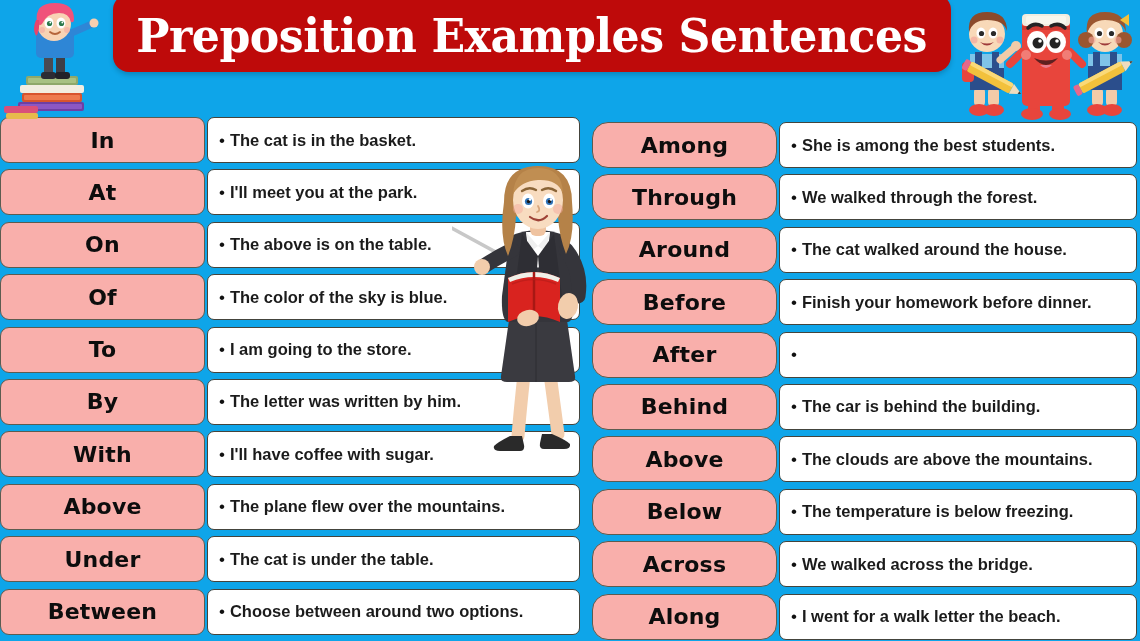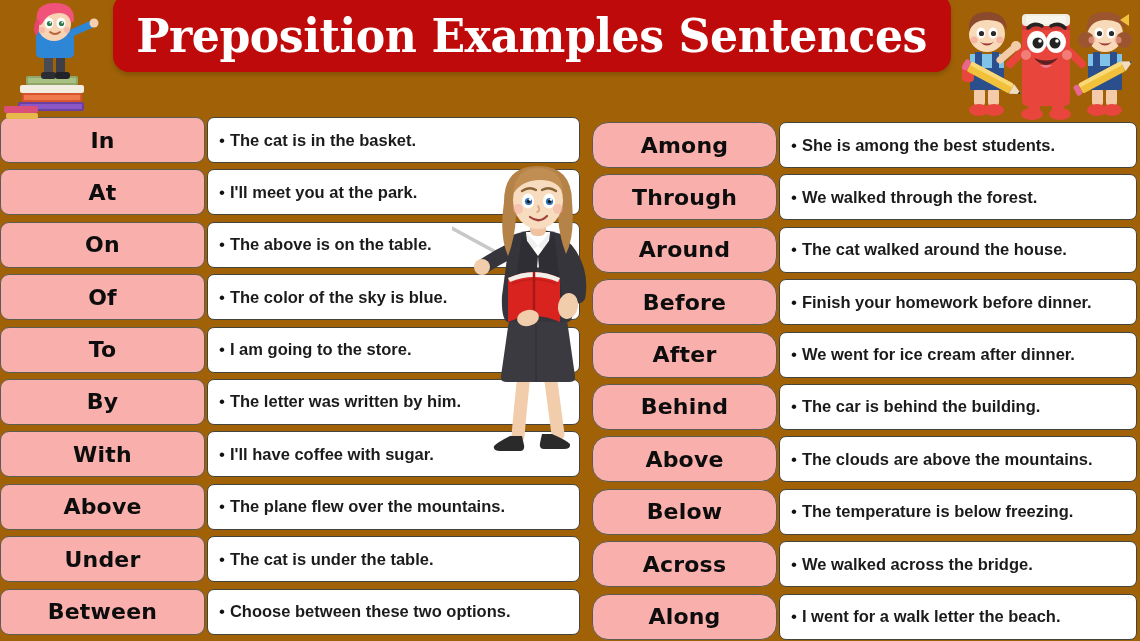--- a/index.html
+++ b/index.html
@@ -5,21 +5,21 @@
   html, body {
     margin: 0;
     padding: 0;
     background: #ffffff;
   }
   #page {
     position: relative;
     width: 1140px;
     height: 641px;
     overflow: hidden;
-    background: #a16207;
+    background: #0ea5e9;
     font-family: "Liberation Sans", sans-serif;
   }
 
   
   #title-banner {
     position: absolute;
     left: 113px;
     top: -6px;
     width: 838px;
     height: 78px;
@@ -415,21 +415,21 @@
           <span class="bullet">•</span>
           <span class="sent-text">The cat is under the table.</span>
         </div>
       </div>
       <div class="row">
         <div class="prep-box">
           <span class="prep-label">Between</span>
         </div>
         <div class="sent-box">
           <span class="bullet">•</span>
-          <span class="sent-text">Choose between these two options.</span>
+          <span class="sent-text">Choose between around two options.</span>
         </div>
       </div>
     </div>
 
   <div class="column" id="right-column">
       <div class="row">
         <div class="prep-box">
           <span class="prep-label">Among</span>
         </div>
         <div class="sent-box">
@@ -463,21 +463,20 @@
           <span class="bullet">•</span>
           <span class="sent-text">Finish your homework before dinner.</span>
         </div>
       </div>
       <div class="row">
         <div class="prep-box">
           <span class="prep-label">After</span>
         </div>
         <div class="sent-box">
           <span class="bullet">•</span>
-          <span class="sent-text">We went for ice cream after dinner.</span>
         </div>
       </div>
       <div class="row">
         <div class="prep-box">
           <span class="prep-label">Behind</span>
         </div>
         <div class="sent-box">
           <span class="bullet">•</span>
           <span class="sent-text">The car is behind the building.</span>
         </div>

